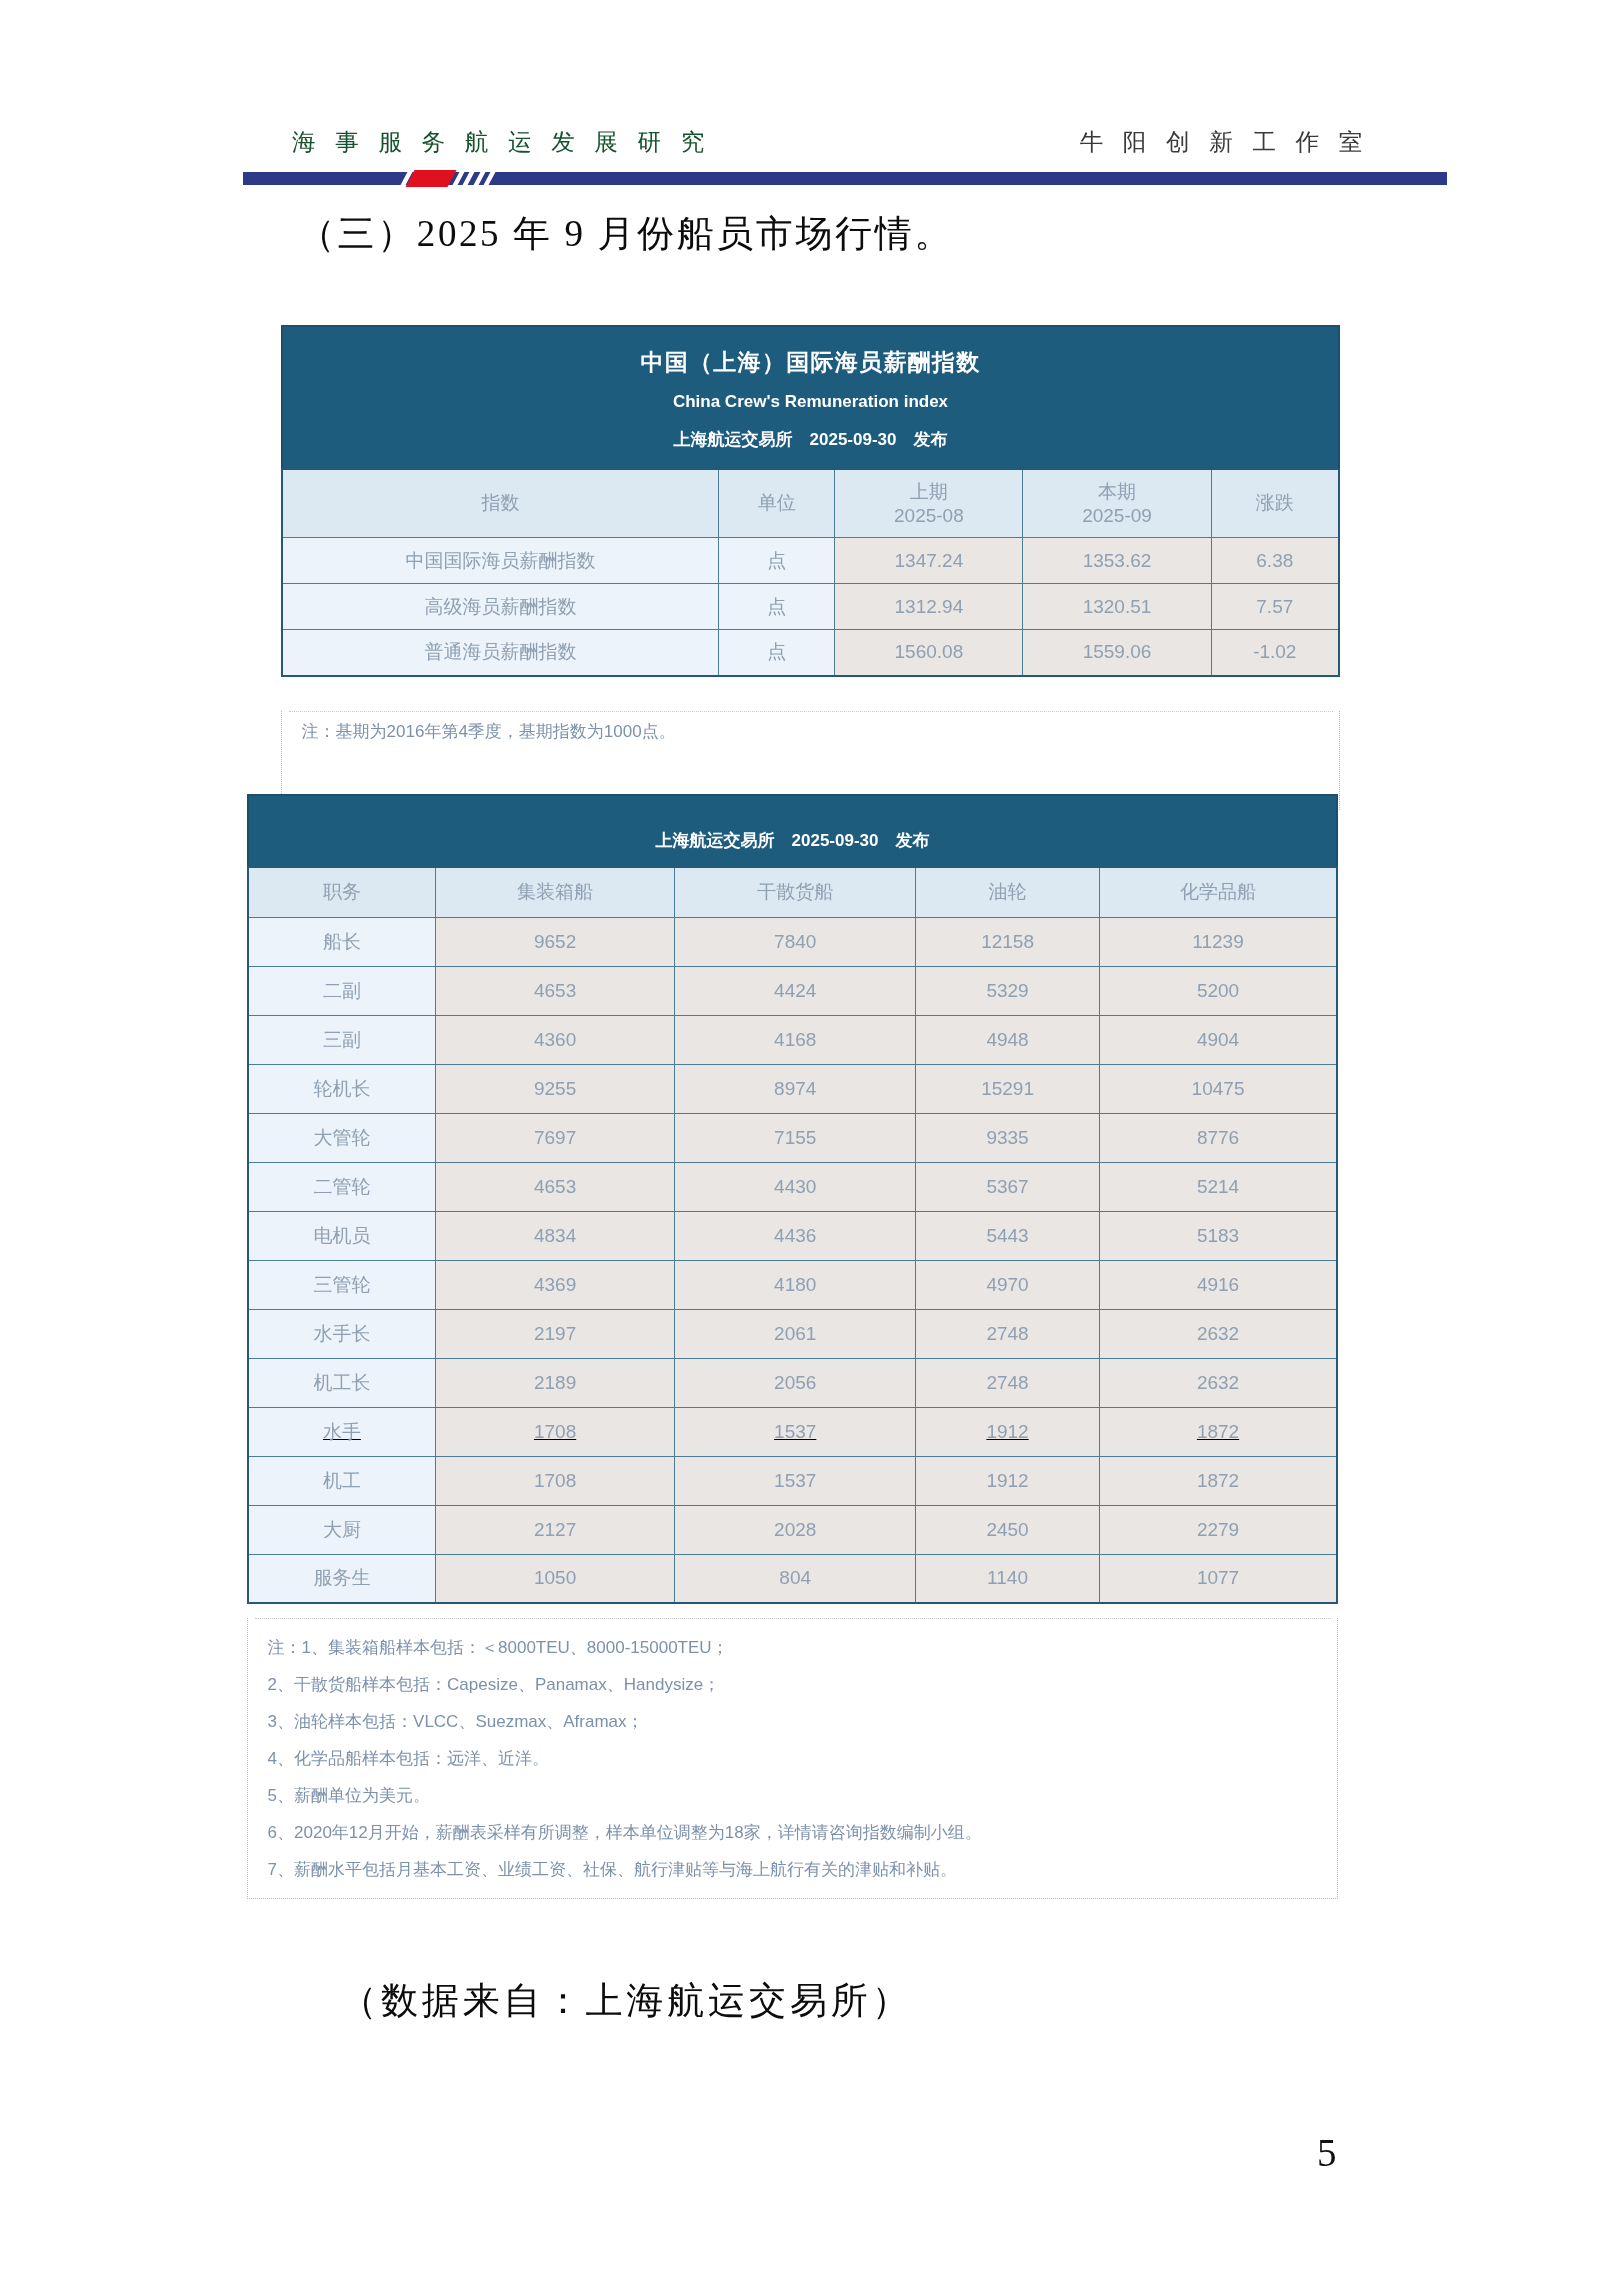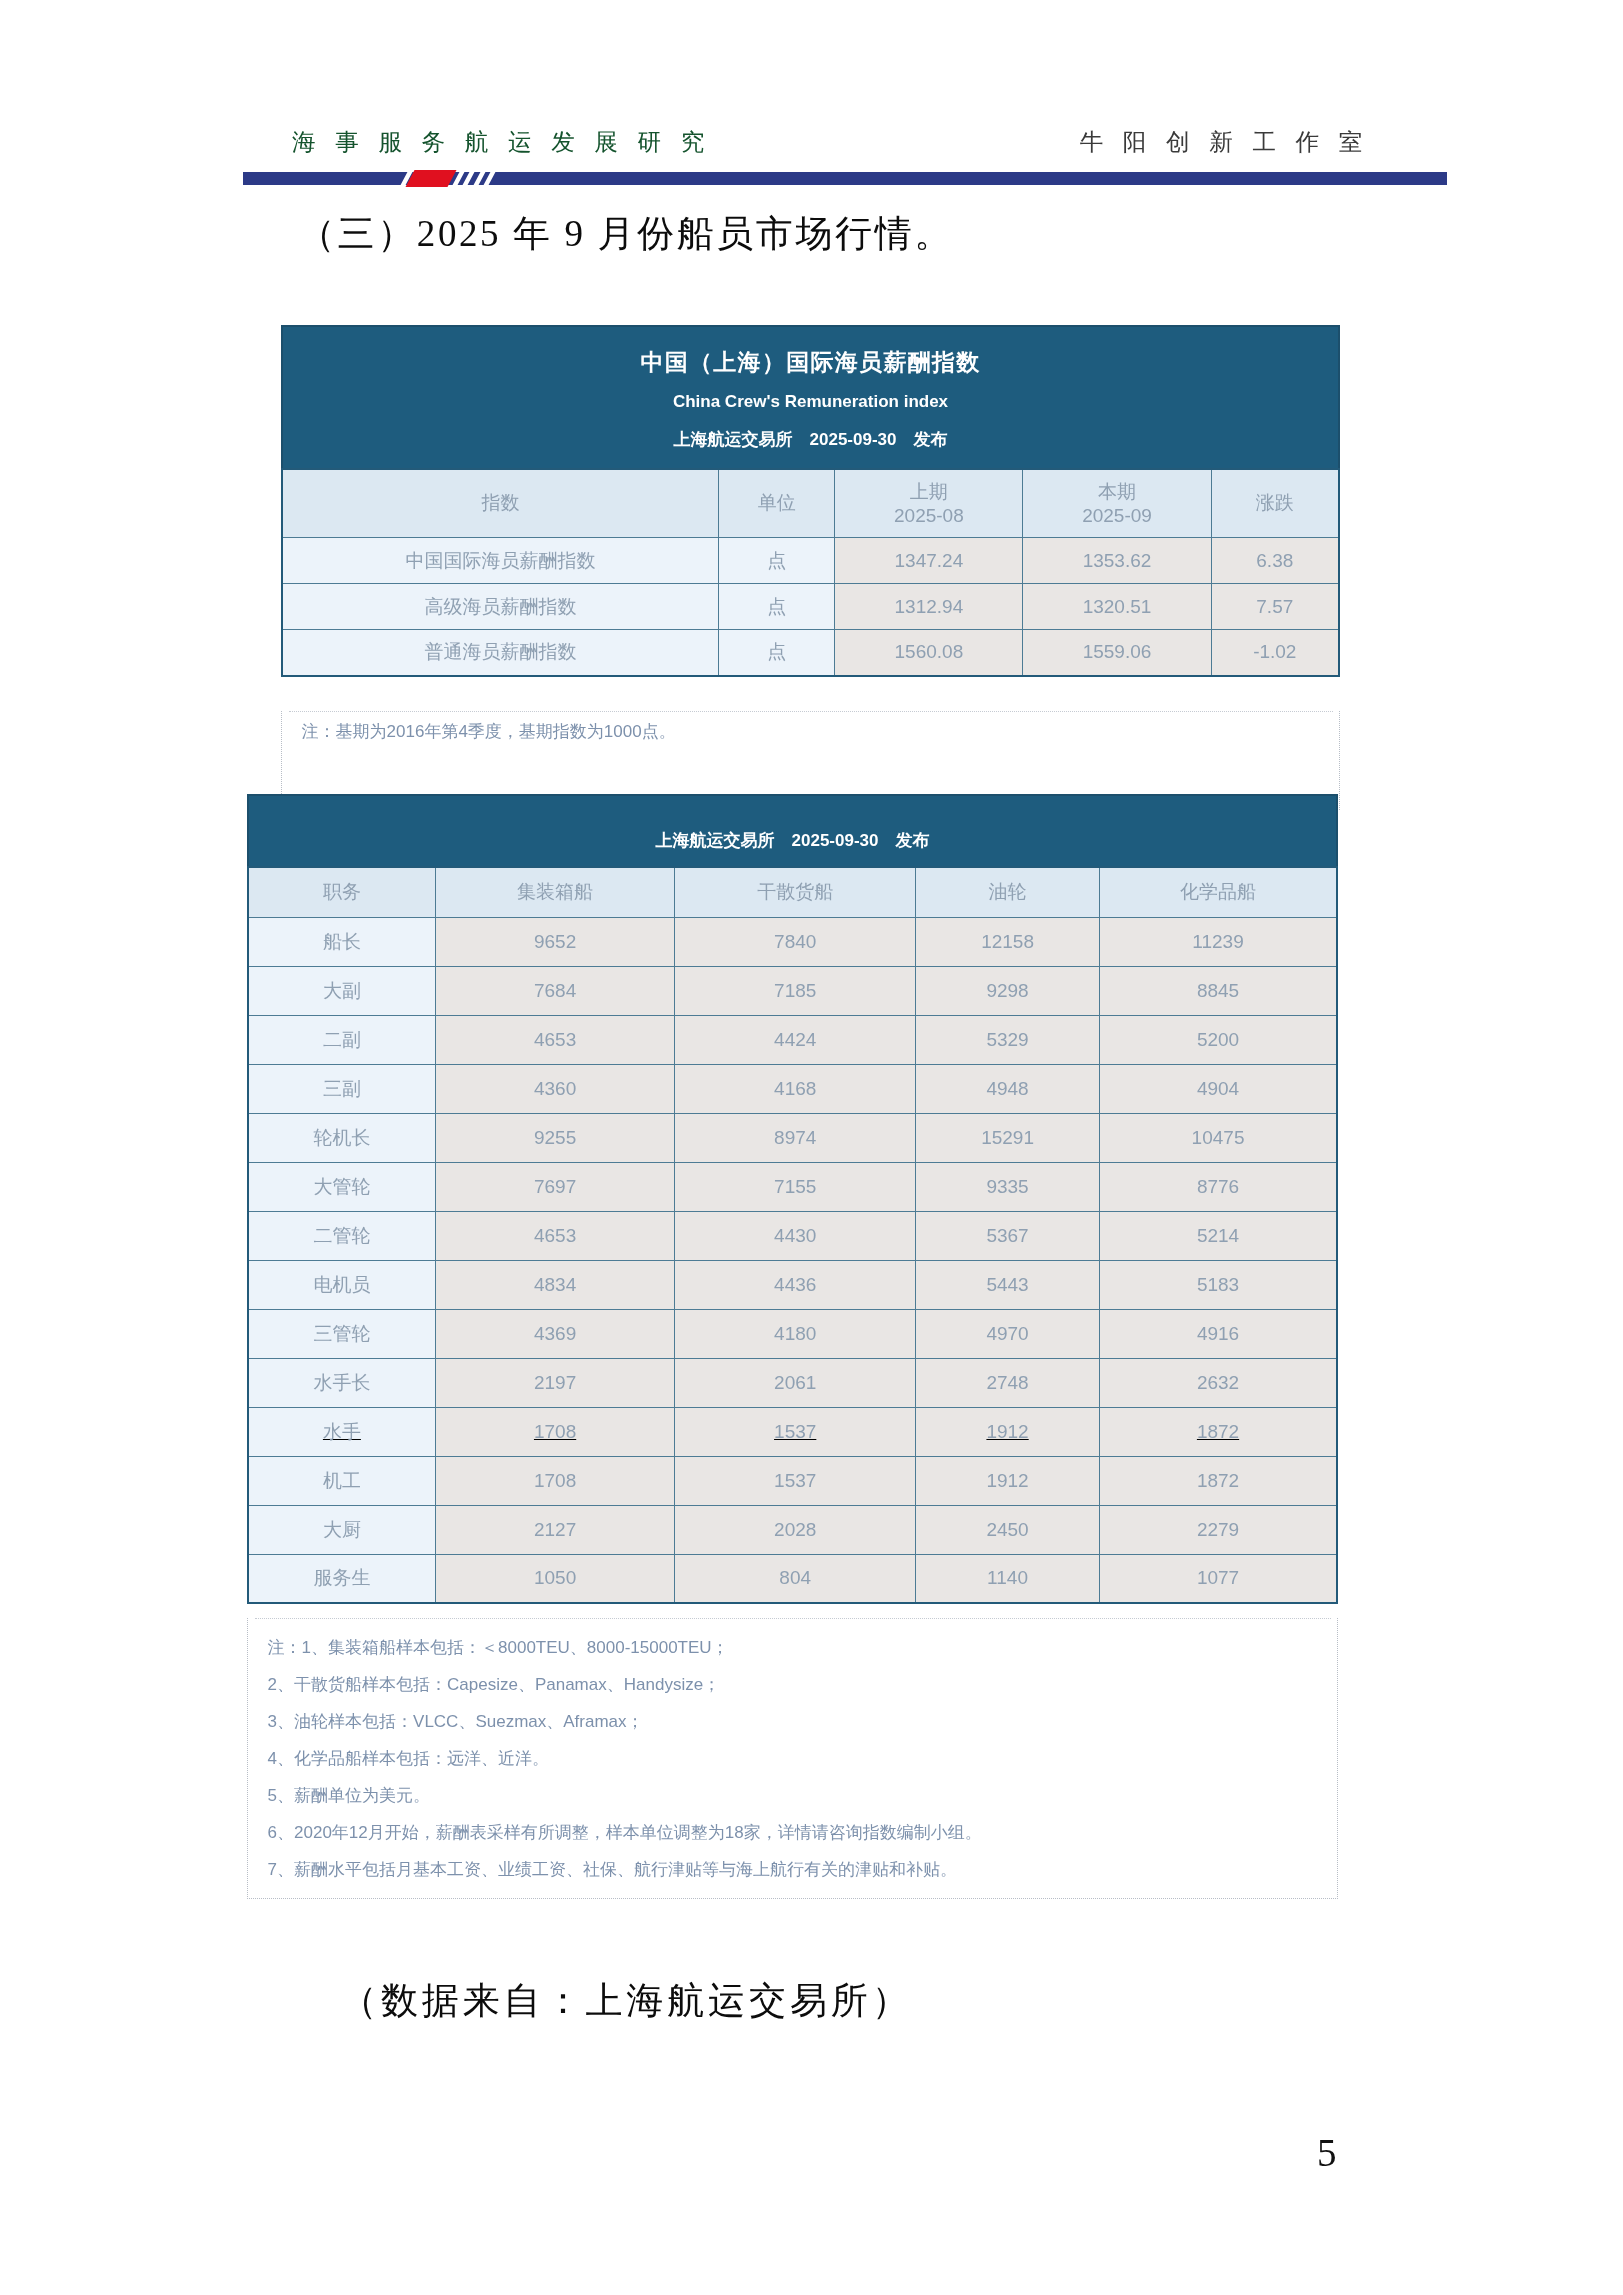--- a/index.html
+++ b/index.html
@@ -183,27 +183,20 @@
     </thead>
     <tbody>
         <tr style="height: 49px;">
           <td class="c-label">船长</td>
           <td class="c-num">9652</td>
           <td class="c-num">7840</td>
           <td class="c-num">12158</td>
           <td class="c-num">11239</td>
         </tr>
         <tr style="height: 49px;">
-          <td class="c-label">大副</td>
-          <td class="c-num">7684</td>
-          <td class="c-num">7185</td>
-          <td class="c-num">9298</td>
-          <td class="c-num">8845</td>
-        </tr>
-        <tr style="height: 49px;">
           <td class="c-label">二副</td>
           <td class="c-num">4653</td>
           <td class="c-num">4424</td>
           <td class="c-num">5329</td>
           <td class="c-num">5200</td>
         </tr>
         <tr style="height: 49px;">
           <td class="c-label">三副</td>
           <td class="c-num">4360</td>
           <td class="c-num">4168</td>
@@ -242,20 +235,27 @@
           <td class="c-label">三管轮</td>
           <td class="c-num">4369</td>
           <td class="c-num">4180</td>
           <td class="c-num">4970</td>
           <td class="c-num">4916</td>
         </tr>
         <tr style="height: 49px;">
           <td class="c-label">水手长</td>
           <td class="c-num">2197</td>
           <td class="c-num">2061</td>
+          <td class="c-num">2748</td>
+          <td class="c-num">2632</td>
+        </tr>
+        <tr style="height: 49px;">
+          <td class="c-label">机工长</td>
+          <td class="c-num">2189</td>
+          <td class="c-num">2056</td>
           <td class="c-num">2748</td>
           <td class="c-num">2632</td>
         </tr>
         <tr style="height: 49px; text-decoration: underline;">
           <td class="c-label">水手</td>
           <td class="c-num">1708</td>
           <td class="c-num">1537</td>
           <td class="c-num">1912</td>
           <td class="c-num">1872</td>
         </tr>

